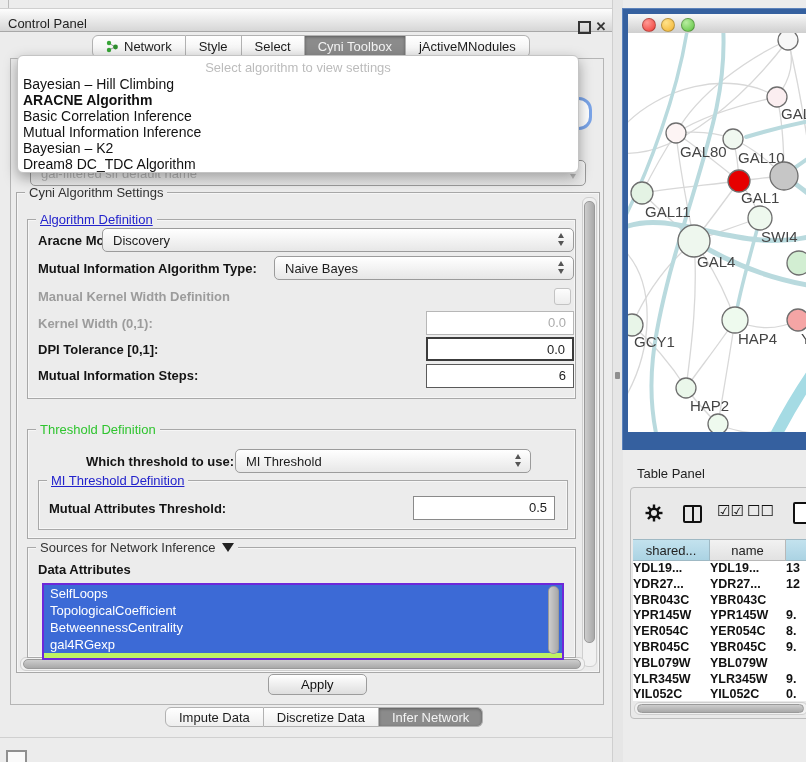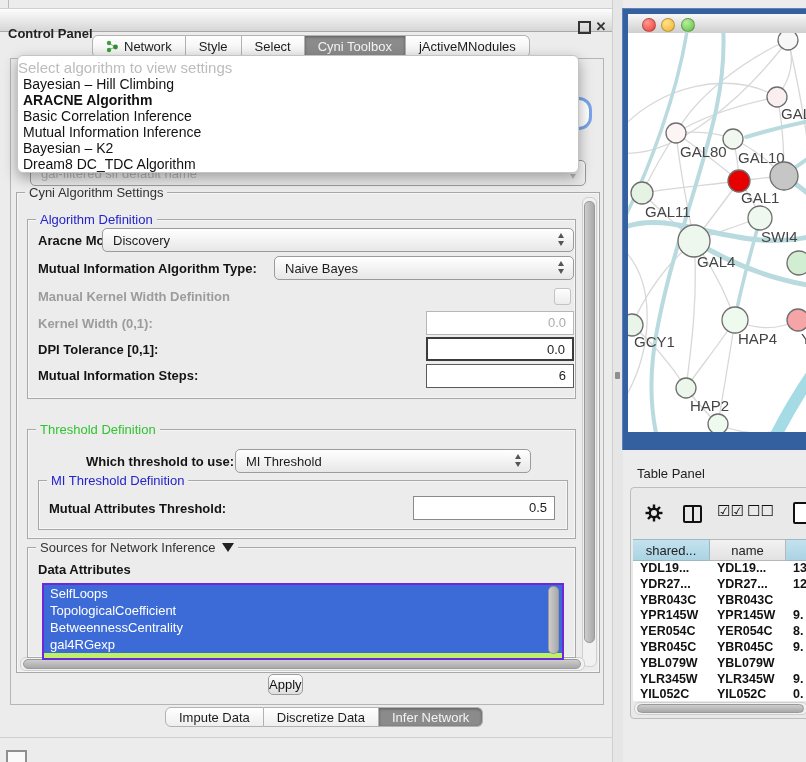--- a/index.html
+++ b/index.html
@@ -2,76 +2,76 @@
 <html><head>
 <meta charset="utf-8">
 <style>
   html,body{margin:0;padding:0;background:#ececec;}
   #root{position:relative;width:806px;height:762px;overflow:hidden;
         font-family:"Liberation Sans",sans-serif;font-size:13px;color:#1c1c1c;background:#ececec;}
   .abs{position:absolute;}
   
   .cp-titlebar{left:0;top:8px;width:612px;height:22px;
       background:linear-gradient(#fdfdfd,#d6d6d6);border-top:1px solid #cfcfcf;border-bottom:1px solid #a8a8a8;}
-  .cp-title{left:8px;top:17px;font-size:13px;color:#222;font-weight:bold;}
+  .cp-title{left:8px;top:7px;font-size:13px;color:#222;}
   .wbtn{top:11px;width:14px;height:14px;font-size:13px;font-weight:bold;color:#333;text-align:center;line-height:14px;cursor:default;}
   .float-glyph{width:9px;height:9px;border:2px solid #333;display:inline-block;margin-top:1px;}
   
   .tabbar{display:flex;height:23px;}
   .tab{display:flex;align-items:center;gap:5px;padding:0 13px;background:linear-gradient(#ffffff,#eeeeee);
        border:1px solid #b2b2b2;border-left:none;color:#1c1c1c;white-space:nowrap;}
   .tab:first-child{border-left:1px solid #b2b2b2;border-radius:6px 0 0 6px;}
   .tab:last-child{border-radius:0 6px 6px 0;}
   .tab.sel{background:#8b8b8b;color:#f4f4f4;box-shadow:inset 0 1px 3px rgba(0,0,0,.35);}
   .tabicon svg{display:block;}
   
   .cp-content{left:10px;top:58px;width:592px;height:645px;border:1px solid #b5b5b5;background:#ececec;}
   
   .popup{left:17px;top:55px;width:562px;height:118px;background:#fff;border:1px solid #c4c4c4;border-radius:6px;
          box-shadow:0 5px 14px rgba(0,0,0,.35);z-index:40;padding-top:4px;box-sizing:border-box;}
-  .popup-prompt{text-align:left;color:#bcbcbc;font-size:15px;height:16px;line-height:15px;}
+  .popup-prompt{text-align:center;color:#bcbcbc;font-size:13px;height:16px;line-height:15px;}
   .pitem{padding:0 0 0 5px;height:16px;line-height:16px;font-size:14px;color:#111;}
   .pitem.b{font-weight:bold;}
   
   .combo{background:linear-gradient(#ffffff,#e7e7e7);border:1px solid #9b9b9b;border-radius:5px;
          display:flex;align-items:center;padding:0 22px 0 10px;box-sizing:border-box;height:24px;}
   .combo .arr{position:absolute;right:9px;top:50%;margin-top:-7px;}
   .arr i{display:block;width:0;height:0;border-left:3.5px solid transparent;border-right:3.5px solid transparent;}
   .arr i.u{border-bottom:5px solid #555;margin-bottom:3px;}
   .arr i.d{border-top:5px solid #555;}
   .field{background:#fff;text-align:right;padding:0 7px;box-sizing:border-box;height:24px;line-height:22px;}
   .lab{font-weight:bold;color:#141414;white-space:nowrap;}
   .lab.dis{color:#9c9c9c;}
   .group{border:1px solid #a8a8a8;box-shadow:inset 0 0 0 1px rgba(255,255,255,.5);}
   .gtitle{position:absolute;top:-8px;left:8px;background:#ececec;padding:0 4px;font-size:13px;white-space:nowrap;}
-  .blue{color:#2323cc;} .green{color:#2fc42f;} .dark{color:#333;}
+  .blue{color:#2323cc;text-decoration:underline;} .green{color:#2fc42f;} .dark{color:#333;}
   .checkbox{width:15px;height:15px;border:1px solid #c3c3c3;border-radius:3px;background:linear-gradient(#fdfdfd,#ededed);}
   
   .attr-list{background:#bef264;border:2px solid #6d28d9;overflow:hidden;}
   .attr-item{background:#3c6ad6;color:#fff;height:17px;line-height:17px;padding-left:6px;font-size:13px;white-space:nowrap;}
   .vthumb{background:linear-gradient(90deg,#cdcdcd,#a9a9a9);border:1px solid #9a9a9a;border-radius:5px;}
   .hthumb{background:linear-gradient(#cdcdcd,#a9a9a9);border:1px solid #9a9a9a;border-radius:5px;}
   .scrolltrack{background:#f1f1f1;border:1px solid #cfcfcf;border-radius:6px;}
   .btn{background:linear-gradient(#ffffff,#dedede);border:1px solid #9c9c9c;border-radius:5px;
-       padding:2px 0;font-size:13px;color:#111;}
+       padding:2px 32px;font-size:13px;color:#111;}
   .tri-right{width:0;height:0;border-top:6px solid transparent;border-bottom:6px solid transparent;border-left:9px solid #111;display:inline-block;}
   .tri-down{width:0;height:0;border-left:6px solid transparent;border-right:6px solid transparent;border-top:9px solid #222;display:inline-block;}
   
   .net-window{left:622px;top:8px;width:184px;height:442px;background:#35609f;box-shadow:inset 1px 1px 0 #5c82ba;}
   .net-titlebar{left:628px;top:14px;width:178px;height:19px;background:linear-gradient(#f7f7f7,#cfcfcf);border-bottom:1px solid #9a9a9a;}
   .light{position:absolute;top:4px;width:12px;height:12px;border-radius:50%;border:1px solid rgba(0,0,0,.25);}
   .net-canvas{left:628px;top:33px;background:#fff;}
   
   .tp-title{left:637px;top:466px;color:#222;}
   .tp-box{left:630px;top:487px;width:180px;height:230px;background:#e9e9e9;border:1px solid #bdbdbd;border-radius:4px;overflow:hidden;}
   .hcell{box-sizing:border-box;height:22px;line-height:21px;text-align:center;border:1px solid #9fb9c4;border-left:none;
          background:linear-gradient(#c3e2ee,#abd3e3);font-size:13px;color:#222;}
   .hcell.plain{background:linear-gradient(#f2f2f2,#e2e2e2);border-color:#b8b8b8;}
   .trow{display:flex;height:15.8px;font-size:12.5px;font-weight:bold;color:#111;}
-  .tcell{box-sizing:border-box;padding-left:7px;line-height:15.8px;white-space:nowrap;overflow:hidden;}
+  .tcell{box-sizing:border-box;line-height:15.8px;white-space:nowrap;overflow:hidden;}
   .toolglyph{font-size:15px;color:#111;}
   .colicon{width:15px;height:14px;border:2px solid #111;border-radius:2px;position:relative;}
   .colicon:after{content:"";position:absolute;left:50%;top:0;width:2px;height:100%;background:#111;margin-left:-1px;}
   .docicon{width:13px;height:18px;border:2px solid #111;border-radius:2px;background:#fff;}
   .gearline{stroke:#111;stroke-width:2.4;}
   .grip{width:5px;height:7px;background:#8f8f8f;border-radius:1px;}
   .sq-icon{left:6px;top:750px;width:17px;height:14px;border:2px solid #909090;background:#fafafa;}
 </style>
 </head>
 <body>

